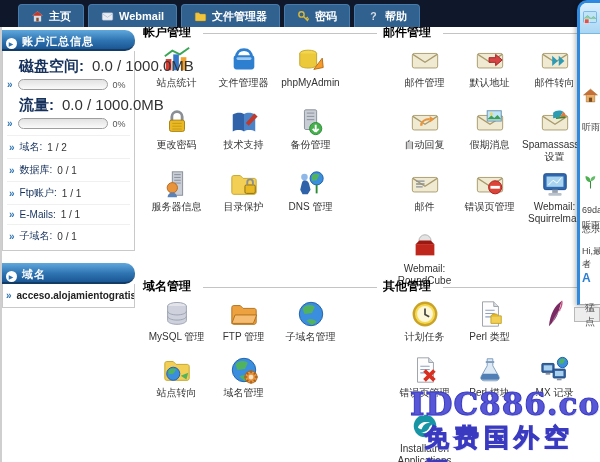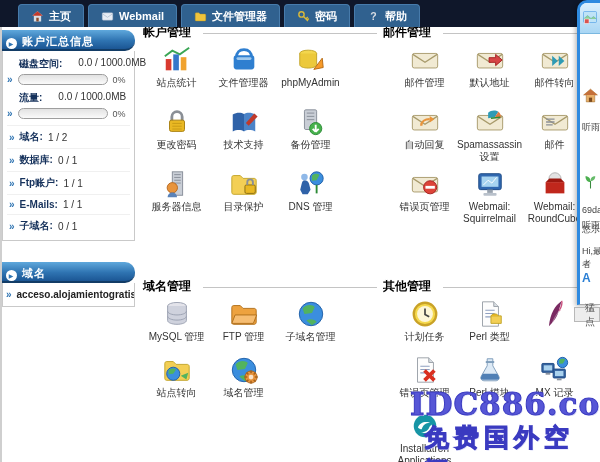--- a/index.html
+++ b/index.html
@@ -19,34 +19,34 @@
   
   .sidebar{position:absolute;left:2px;top:30px;width:133px;z-index:5}
   .panel-header{height:19px;display:flex;align-items:flex-end;gap:5px;padding-left:4px;
        background:linear-gradient(180deg,#5fa8dc 0%,#2f74b2 55%,#1b5694 100%);
        border-radius:0 10px 10px 0;border-bottom:2px solid #123c66;color:#fff;
        font-size:11px;font-weight:bold;letter-spacing:1px;cursor:pointer}
   .circ{width:11px;height:11px;border-radius:50%;background:#fff;color:#2f74b2;
         display:flex;align-items:center;justify-content:center;font-size:6px;flex:none}
   .panel-body{border:1px solid #c9c9c9;border-top:none;background:#fff;padding:6px 4px 3px}
   .meter{margin-bottom:6px}
-  .m1{display:flex;gap:16px;padding-left:12px;font-size:10px;margin-bottom:3px;white-space:nowrap}
+  .m1{display:flex;gap:8px;padding-left:12px;font-size:15px;margin-bottom:3px;white-space:nowrap}
   .m1 .lab{font-weight:bold;color:#16325c}
   .m1 .val{color:#333}
   .m2{display:flex;align-items:center;gap:5px}
   .blt{color:#2f74b2;font-weight:bold;font-size:10px;flex:none}
   .pill{height:9px;width:88px;border:1px solid #9e9e9e;border-radius:6px;
         background:linear-gradient(#e2e2e2,#fafafa)}
   .pct{font-size:9px;color:#555}
   .stat-row{display:flex;align-items:center;gap:5px;padding:4px 2px;font-size:10px;
         border-top:1px solid #f0f0f0;white-space:nowrap}
   .stat-row:first-of-type{border-top:none}
-  .stat-row .lab{font-weight:bold;color:#16325c}
+  .stat-row .lab{font-weight:normal;color:#16325c}
   .stat-row .val{color:#333}
-  .domains-panel{margin-top:21px}
+  .domains-panel{margin-top:12px}
   .domain-item{border:1px solid #c9c9c9;border-top:none;background:#fff;display:flex;gap:5px;
         align-items:center;padding:6px 3px;font-size:10px;font-weight:bold;color:#222;
         white-space:nowrap;overflow:hidden;cursor:pointer}
   
   .section{position:absolute}
   .sec-account{left:143px;top:24px;width:234px}
   .sec-mail{left:383px;top:24px;width:205px}
   .sec-domain{left:143px;top:278px;width:234px}
   .sec-other{left:383px;top:278px;width:205px}
   .sec-title{display:flex;align-items:center;gap:12px;font-size:12px;font-weight:bold;color:#000}
@@ -314,20 +314,30 @@
               <path d="M3 10l13 8.5L29 10" fill="none" stroke="#a79a6b" stroke-width="1.3"></path>
               <path d="M12 20c0-4.5 4-7 9-7" fill="none" stroke="#e8943c" stroke-width="2.5"></path>
               <path d="M21 9.5 26 13l-5 3.5z" fill="#e8943c"></path>
             </svg></span>
           <span class="lbl">自动回复</span>
         </div>
         <div class="cell">
           <span class="ico"><svg viewBox="0 0 32 32">
               <rect x="2.5" y="9" width="27" height="15.5" rx="2" fill="#f1ead3" stroke="#a79a6b"></rect>
               <path d="M3 10l13 8.5L29 10" fill="none" stroke="#a79a6b" stroke-width="1.3"></path>
+              <rect x="13" y="4" width="15" height="11" fill="#bfe3f7" stroke="#6a92ac"></rect>
+              <circle cx="17.5" cy="7.5" r="1.6" fill="#f5d742"></circle>
+              <path d="M13 13l4.5-4 3 2.8 3.5-3.2 4 4.4z" fill="#3e9e52"></path>
+            </svg></span>
+          <span class="lbl">假期消息</span>
+        </div>
+        <div class="cell">
+          <span class="ico"><svg viewBox="0 0 32 32">
+              <rect x="2.5" y="9" width="27" height="15.5" rx="2" fill="#f1ead3" stroke="#a79a6b"></rect>
+              <path d="M3 10l13 8.5L29 10" fill="none" stroke="#a79a6b" stroke-width="1.3"></path>
               <path d="M14 6c3-3 8-3 11-1l-4 6-7 1z" fill="#2e9bb5"></path>
               <path d="M25 5c2 1.5 3 4 2.5 6.5L21 11z" fill="#e07a3f"></path>
               <path d="M17 12l10-1" stroke="#2c8a36" stroke-width="1.5"></path>
             </svg></span>
           <span class="lbl">Spamassassin 设置</span>
         </div>
         <div class="cell">
           <span class="ico"><svg viewBox="0 0 32 32">
               <rect x="2.5" y="9" width="27" height="15.5" rx="2" fill="#f1ead3" stroke="#a79a6b"></rect>
               <path d="M3 10l13 8.5L29 10" fill="none" stroke="#a79a6b" stroke-width="1.3"></path>

